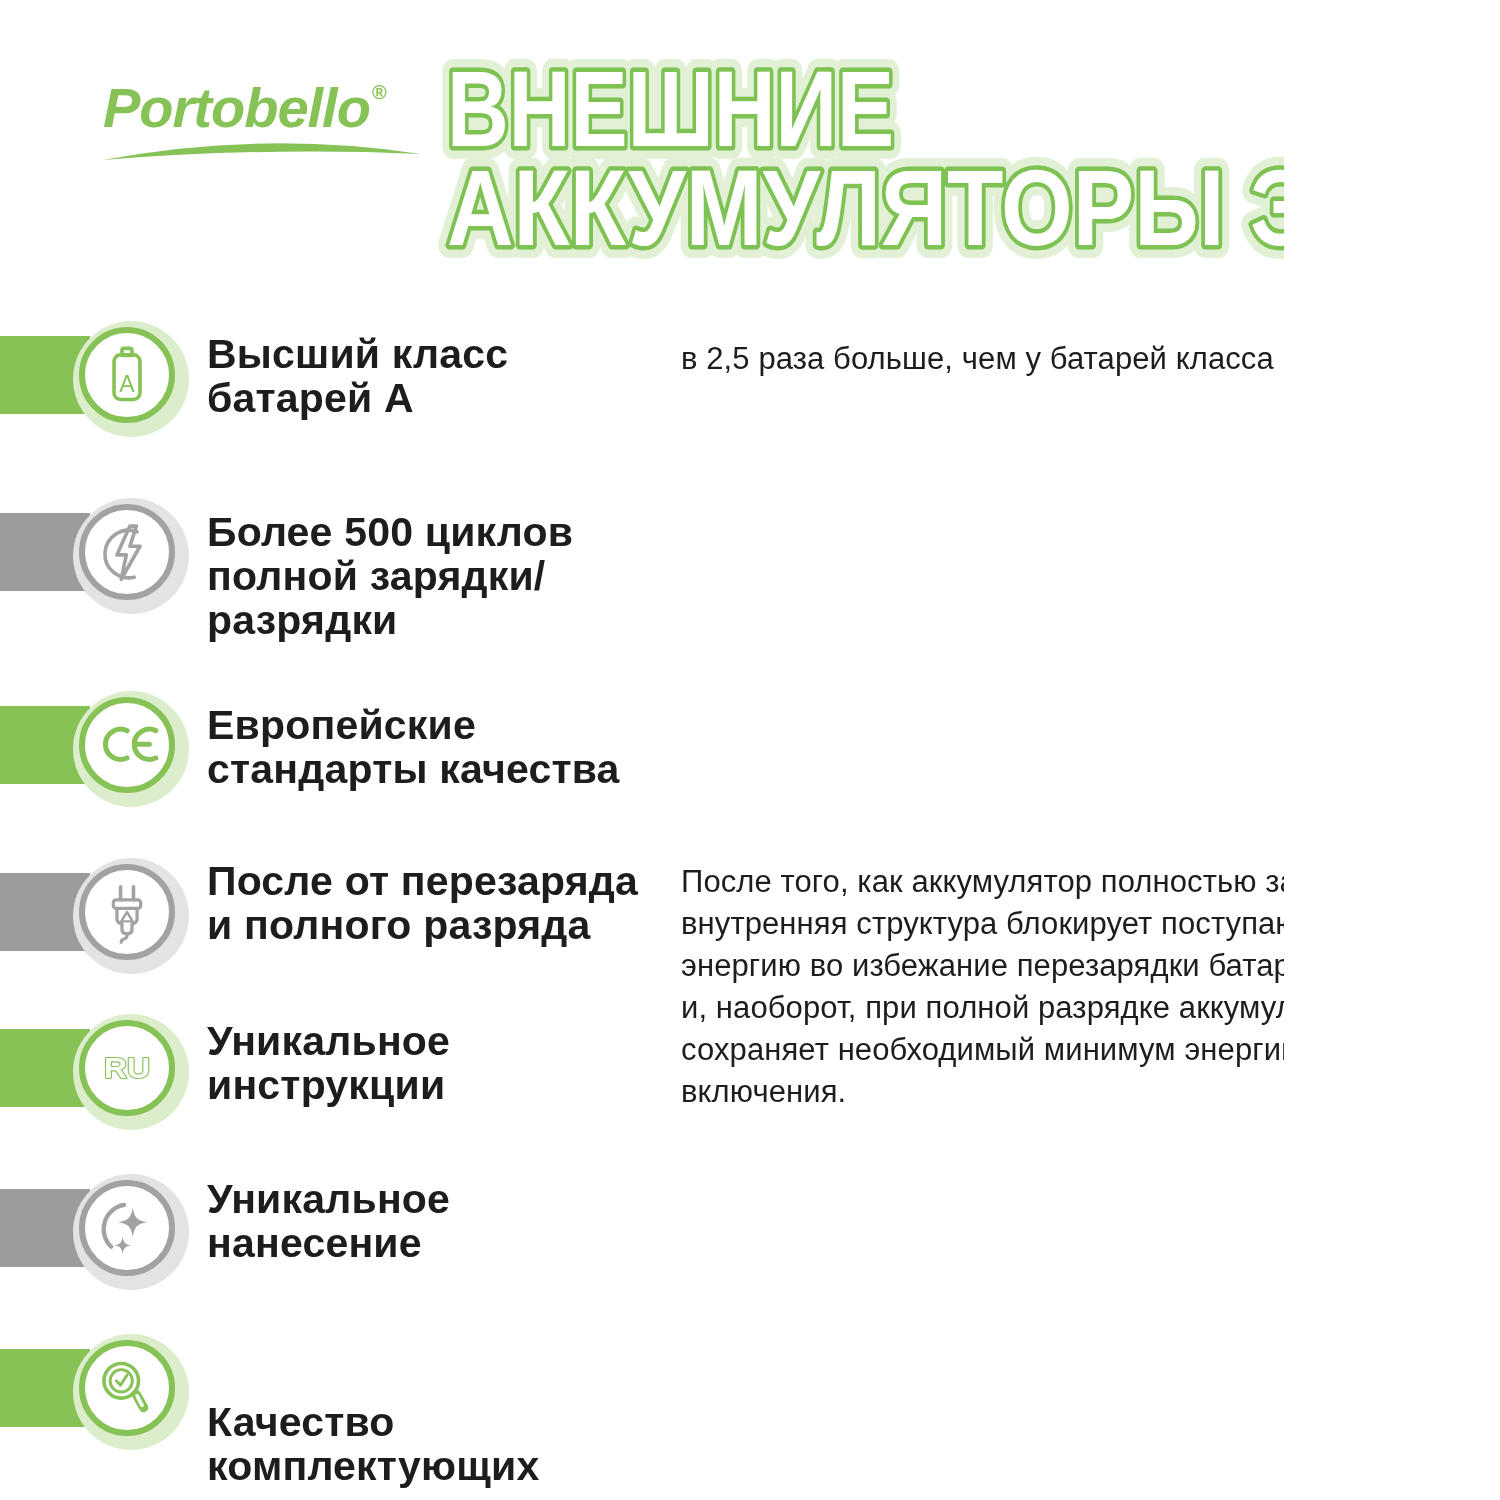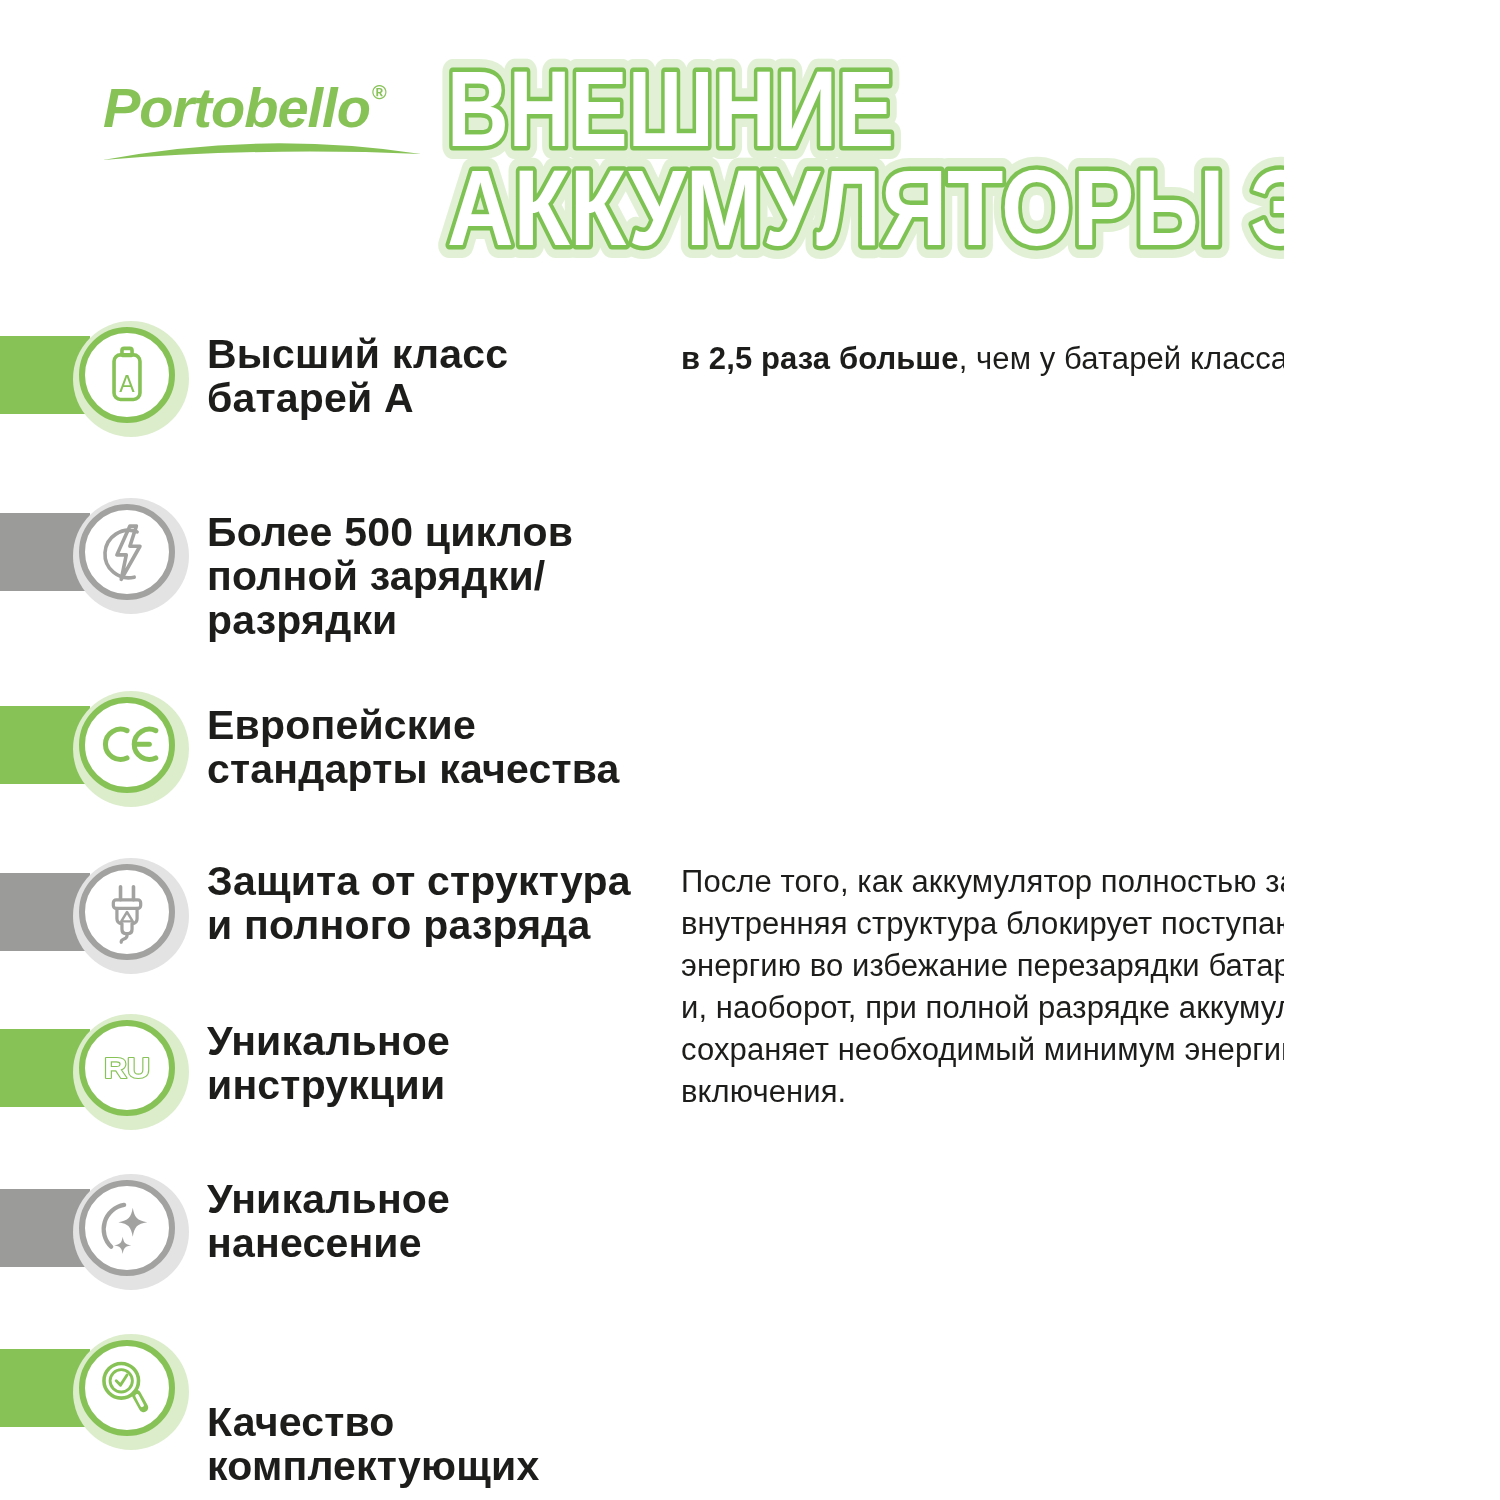--- a/index.html
+++ b/index.html
@@ -34,21 +34,21 @@
   .badge svg.icon{position:absolute;left:22px;top:22px;}
   .heading{
     position:absolute;left:207px;font-size:41px;line-height:44px;font-weight:700;
     letter-spacing:.2px;white-space:pre-line;color:#1d1d1b;
   }
   
   .desc{
     position:absolute;left:681px;width:820px;font-size:31px;line-height:42px;
     color:#1d1d1b;white-space:pre-line;letter-spacing:.1px;
   }
-  .desc b{font-weight:700;}
+  .desc b{font-weight:400;}
   .stroke-icon{fill:none;stroke:var(--c);stroke-linecap:round;stroke-linejoin:round;}
 </style>
 </head>
 <body>
 
 <div class="page">
 
   <div class="logo">
     <div class="logo-text"><span>Portobello</span><span class="logo-reg">®</span></div>
     <svg class="logo-swoosh" width="330" height="26" viewBox="0 0 330 26">
@@ -125,21 +125,21 @@
           <path d="M59 15 V 33"></path>
         </g>
         <g class="stroke-icon" stroke-width="4.5">
           <rect x="31" y="33" width="38" height="12" rx="4"></rect>
           <path d="M36 45 L36 59 Q36 66 43 66 L43 74 Q43 80 48 80 L52 80 Q57 80 57 74 L57 66 Q64 66 64 59 L64 45"></path>
           <path d="M50 80 V 83 C 50 89 41 86 42 92"></path>
         </g>
         <path class="stroke-icon" stroke-width="3.4" d="M50 50 L58 63 H42 Z"></path>
       </svg>
     </div>
-    <div class="heading" style="top:859px">Защита от структура
+    <div class="heading" style="top:859px">После от перезаряда
 и полного разряда</div>
   </div>
 
   <div class="row green">
     <div class="band" style="top:1029px"></div>
     <div class="badge" style="top:1010px">
       <div class="halo"></div>
       <div class="disc"></div>
       <svg class="icon" width="72" height="72" viewBox="0 0 100 100">
         <text x="50" y="64" text-anchor="middle" textLength="64" lengthAdjust="spacingAndGlyphs" font-size="40" font-weight="700" font-family="Liberation Sans, sans-serif" fill="#ffffff" stroke="#87c257" stroke-width="3" paint-order="stroke fill" stroke-linejoin="round">RU</text>

